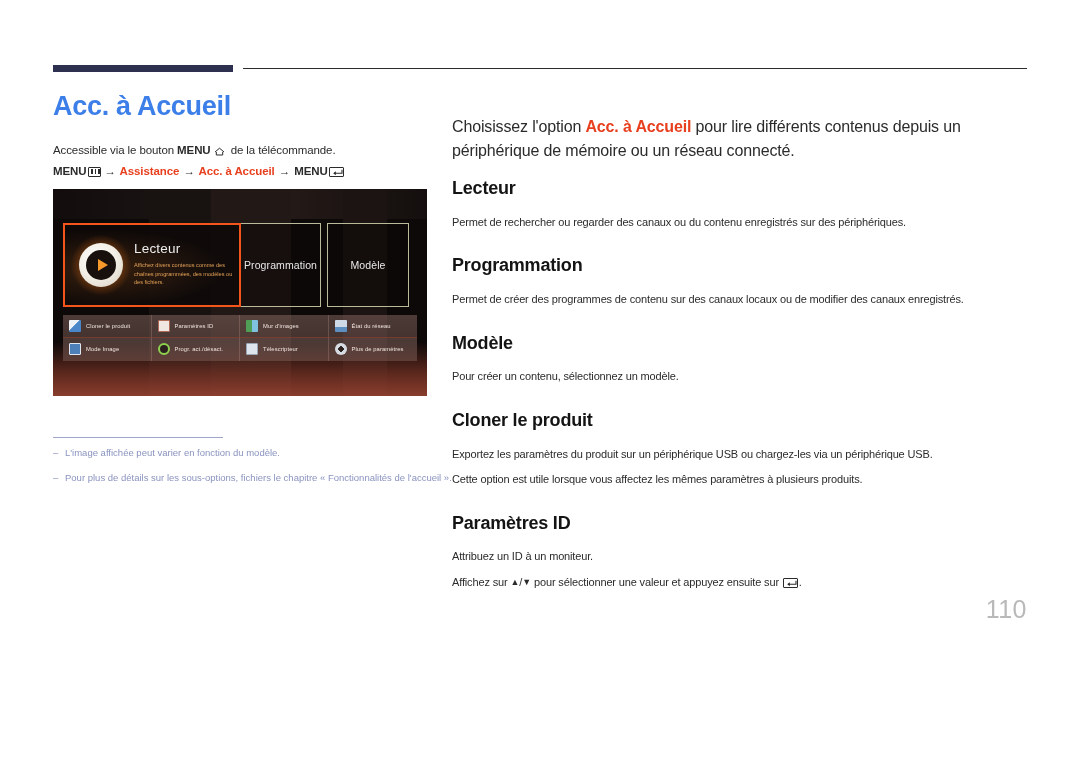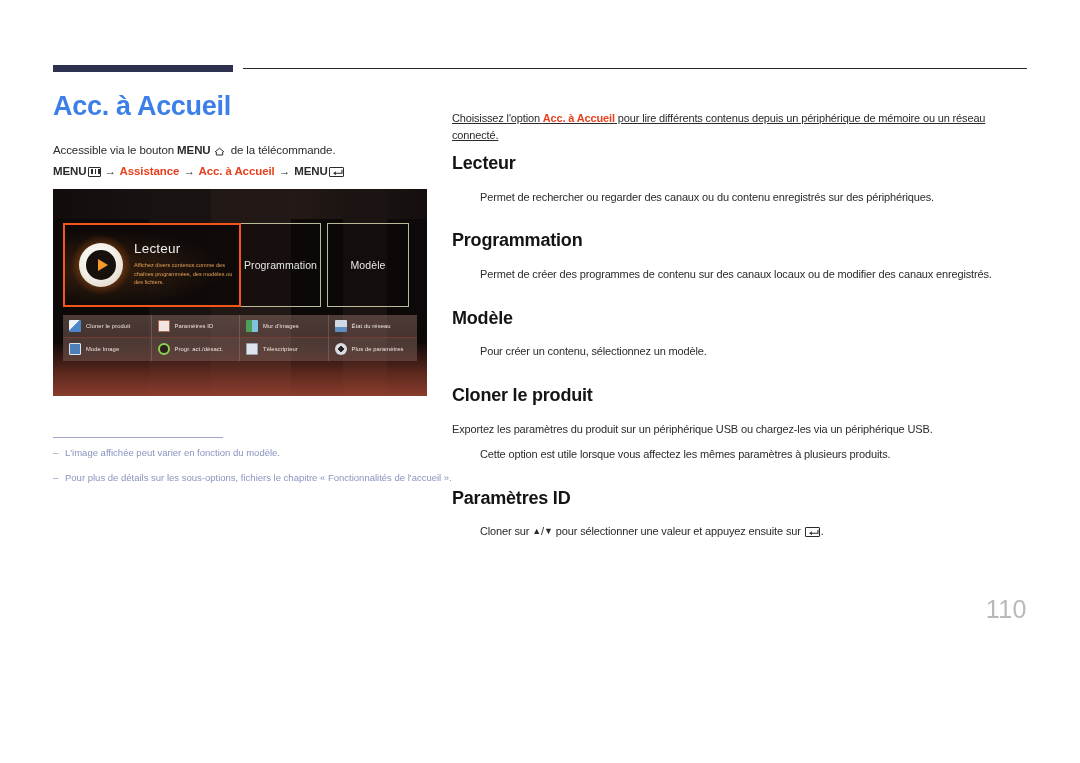--- a/index.html
+++ b/index.html
@@ -203,35 +203,35 @@
     font-size: 9.5px; color: #8a93bf; line-height: 1.5;
     margin-bottom: 11px; display: flex;
   }
   .note .dash { width: 12px; flex: none; }
 
   
   .right-col {
     position: absolute; left: 452px; top: 99px; width: 576px;
   }
   .intro {
-    font-size: 11px; color: #2b2b2b; line-height: 1.5;
-    letter-spacing: -0.15px;  text-decoration: underline;
+    font-size: 16px; color: #2b2b2b; line-height: 1.5;
+    letter-spacing: -0.15px; 
   }
   .intro b { color: #e8401f; font-weight: bold; }
   .sec { margin-bottom: 26px; }
   .sec:last-child { margin-bottom: 0; }
   .sec h2 {
     font-size: 18px; font-weight: bold; color: #141414;
     margin: 0 0 15px 0; letter-spacing: -0.2px; line-height: 1.1;
   }
   .sec p {
     font-size: 11px; color: #2b2b2b; line-height: 1.5;
     margin: 0 0 9px 0; letter-spacing: -0.15px;
   }
-  .sec p:last-child { margin-bottom: 0; margin-left: 28px; }
+  .sec p:last-child { margin-bottom: 0; }
   .tri { font-size: 9px; vertical-align: 1px; letter-spacing: 0; }
 
   
   .pagenum {
     position: absolute; right: 53px; bottom: 38px;
     font-size: 25px; color: #b9b9b9; letter-spacing: 0.5px;
   }
 </style>
 </head>
 <body>
@@ -360,21 +360,22 @@
     </div>
 
     <div class="sec">
       <h2>Cloner le produit</h2>
       <p>Exportez les paramètres du produit sur un périphérique USB ou chargez-les via un périphérique USB.</p>
       <p>Cette option est utile lorsque vous affectez les mêmes paramètres à plusieurs produits.</p>
     </div>
 
     <div class="sec">
       <h2>Paramètres ID</h2>
-      <p><span>Cloner sur </span><span class="tri">▲</span><span>/</span><span class="tri">▼</span><span> pour sélectionner une valeur et appuyez ensuite sur </span><span class="glyph glyph-enter"><svg width="11" height="8" viewBox="0 0 11 8">
+      <p>Attribuez un ID à un moniteur.</p>
+      <p><span>Affichez sur </span><span class="tri">▲</span><span>/</span><span class="tri">▼</span><span> pour sélectionner une valeur et appuyez ensuite sur </span><span class="glyph glyph-enter"><svg width="11" height="8" viewBox="0 0 11 8">
               <path d="M10 0.7 L10 4.2 L2 4.2" fill="none" stroke="#2b2b2b" stroke-width="1.1"></path>
               <path d="M3.8 2.2 L1.2 4.2 L3.8 6.3 Z" fill="#2b2b2b"></path>
             </svg></span><span>.</span></p>
     </div>
   </div>
 
   <div class="pagenum">110</div>
 
 </div>
 

